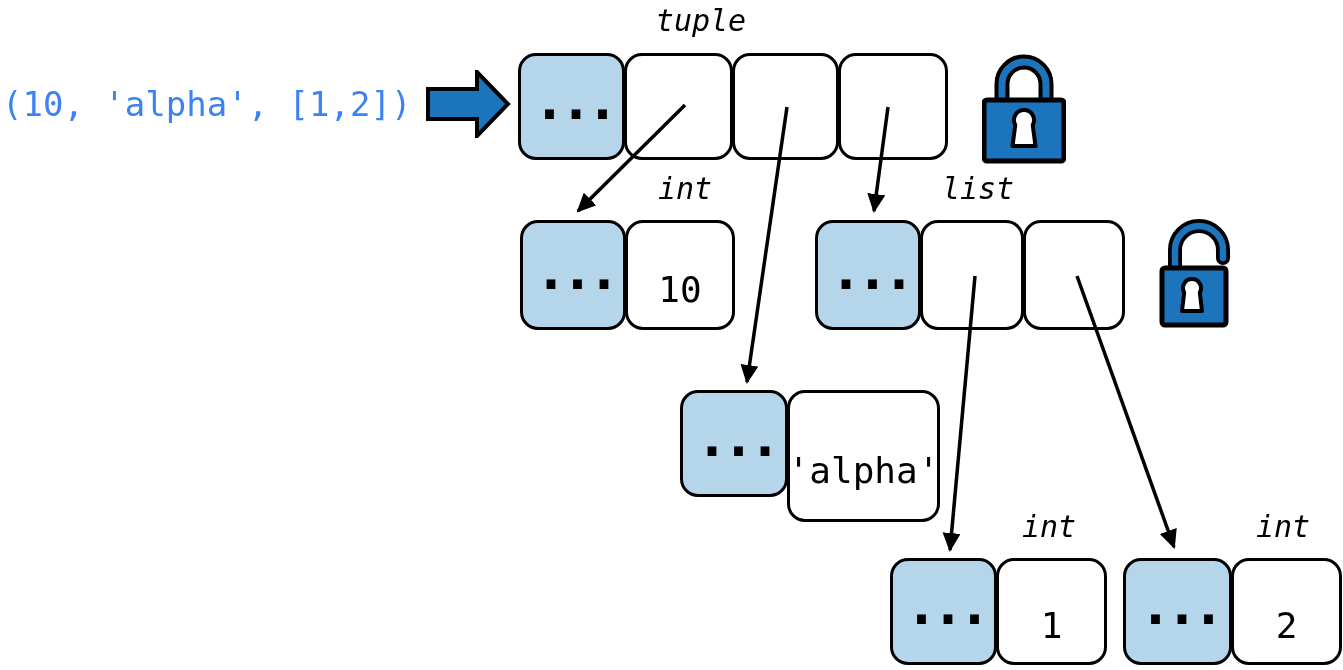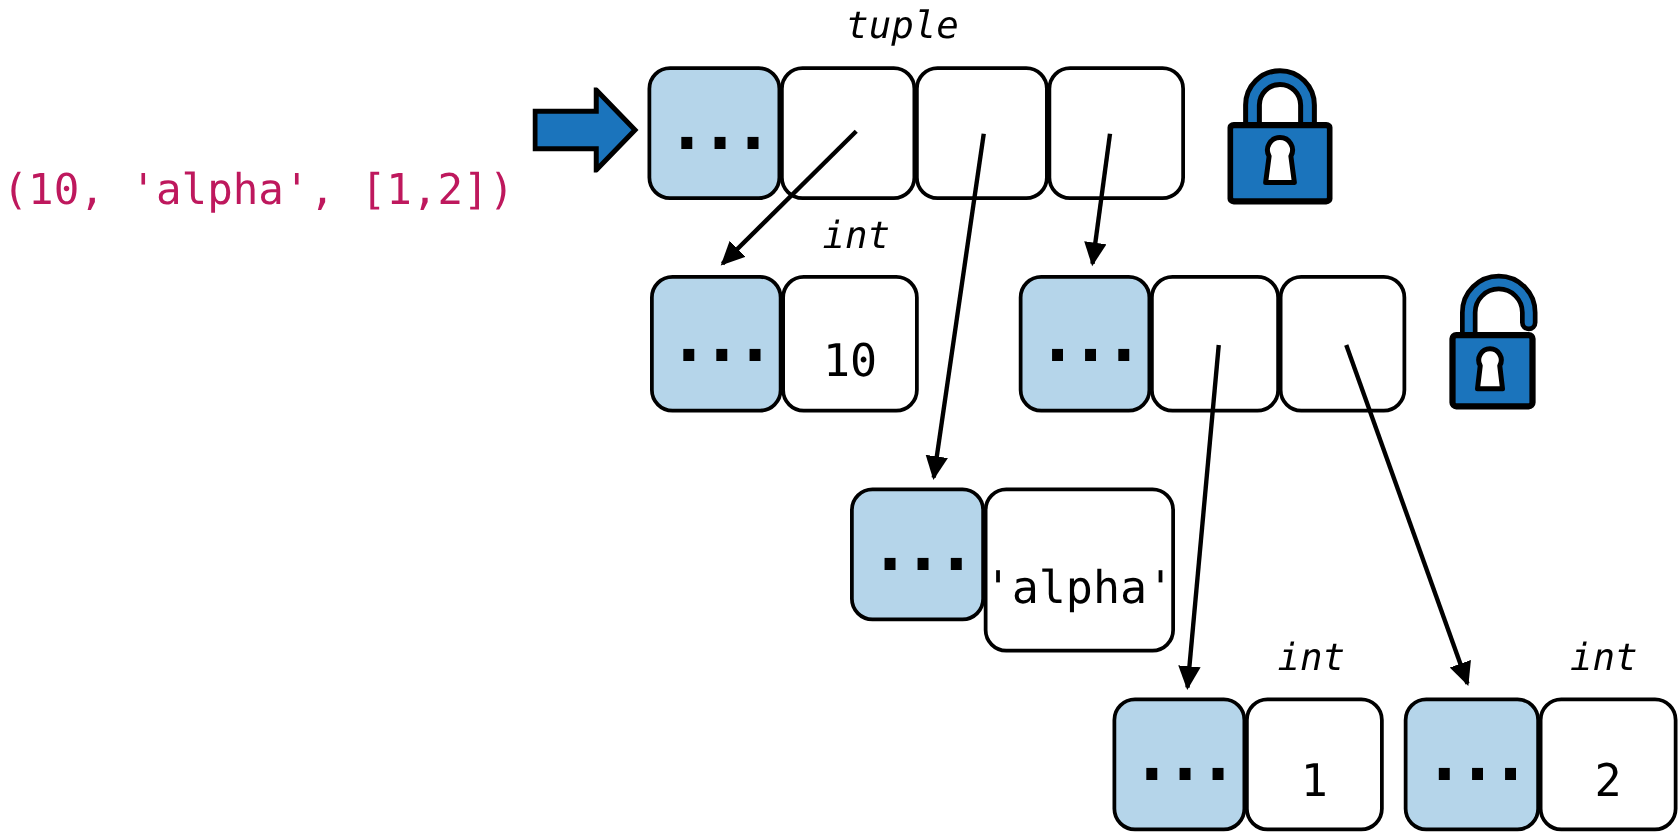--- a/index.html
+++ b/index.html
@@ -1,23 +1,22 @@
 <!DOCTYPE html>
 <html style="--cellblue: #b5d5ea; --blue: #1b74bc;"><head>
 <meta charset="utf-8">
 <style>
   html,body{margin:0;padding:0;background:#fff;}
   .canvas{
     position:relative;width:1343px;height:670px;background:#fff;overflow:hidden;
     font-family:"DejaVu Sans Mono",monospace;
   }
   .literal{
-    position:absolute;left:2px;top:84px;font-size:34px;line-height:40px;color:#be185d;
+    position:absolute;left:2px;top:84px;font-size:34px;line-height:40px;color:#3b82f6;
     white-space:pre;
-    margin-top:48px;
   }
   .obj-label{
     position:absolute;font-style:italic;font-size:30px;line-height:34px;
     text-align:center;color:#000;
   }
   .cell{
     position:absolute;background:#fff;border:3.5px solid #000;border-radius:18px;
     box-sizing:border-box;
   }
   .cell.ref{background:var(--cellblue,#b5d5ea);}
@@ -36,21 +35,21 @@
 <body>
 
 <div class="canvas">
 
   <div class="literal">(10, 'alpha', [1,2])</div>
 
   <svg class="icon-svg" style="left:426px;top:70px" width="86" height="68" viewBox="0 0 86 68">
     <polygon points="2,19 51,19 51,2 82,34 51,66 51,49 2,49" style="fill:var(--blue,#1b74bc)" stroke="#000" stroke-width="4" stroke-linejoin="miter"></polygon>
   </svg>
 
-  <div class="obj-label" style="left:647px;top:4px;width:150px">tuple</div>
+  <div class="obj-label" style="left:626px;top:4px;width:150px">tuple</div>
   <div class="cell ref" style="left:518px;top:53px;width:107px;height:107px">
     <span class="dots">...</span>
   </div>
   <div class="cell" style="left:624px;top:53px;width:109px;height:107px"></div>
   <div class="cell" style="left:732px;top:53px;width:107px;height:107px"></div>
   <div class="cell" style="left:838px;top:53px;width:110px;height:107px"></div>
 
   <svg class="icon-svg" style="left:982px;top:54px" width="84" height="110" viewBox="0 0 84 110">
     <path d="M 20 52 V 30 A 22 22 0 0 1 64 30 V 52" fill="none" stroke="#000" stroke-width="15"></path>
     <path d="M 20 52 V 30 A 22 22 0 0 1 64 30 V 52" fill="none" style="stroke:var(--blue,#1b74bc)" stroke-width="7"></path>
@@ -59,20 +58,21 @@
   </svg>
 
   <div class="obj-label" style="left:625px;top:172px;width:120px">int</div>
   <div class="cell ref" style="left:520px;top:220px;width:106px;height:110px">
     <span class="dots">...</span>
   </div>
   <div class="cell" style="left:625px;top:220px;width:110px;height:110px">
     <span class="value">10</span>
   </div>
 
+  <div class="obj-label" style="left:918px;top:172px;width:120px">list</div>
   <div class="cell ref" style="left:815px;top:220px;width:106px;height:110px">
     <span class="dots">...</span>
   </div>
   <div class="cell" style="left:920px;top:220px;width:104px;height:110px"></div>
   <div class="cell" style="left:1023px;top:220px;width:102px;height:110px"></div>
 
   <svg class="icon-svg" style="left:1148px;top:218px" width="92" height="112" viewBox="0 0 92 112">
     <path d="M 27 52 V 32 A 24 24 0 1 1 75 32 L 75 40" fill="none" stroke="#000" stroke-width="14" stroke-linecap="round"></path>
     <path d="M 27 52 V 32 A 24 24 0 1 1 75 32 L 75 40" fill="none" style="stroke:var(--blue,#1b74bc)" stroke-width="6.5" stroke-linecap="round"></path>
     <rect x="14" y="50" width="64" height="57" rx="3" style="fill:var(--blue,#1b74bc)" stroke="#000" stroke-width="5"></rect>

